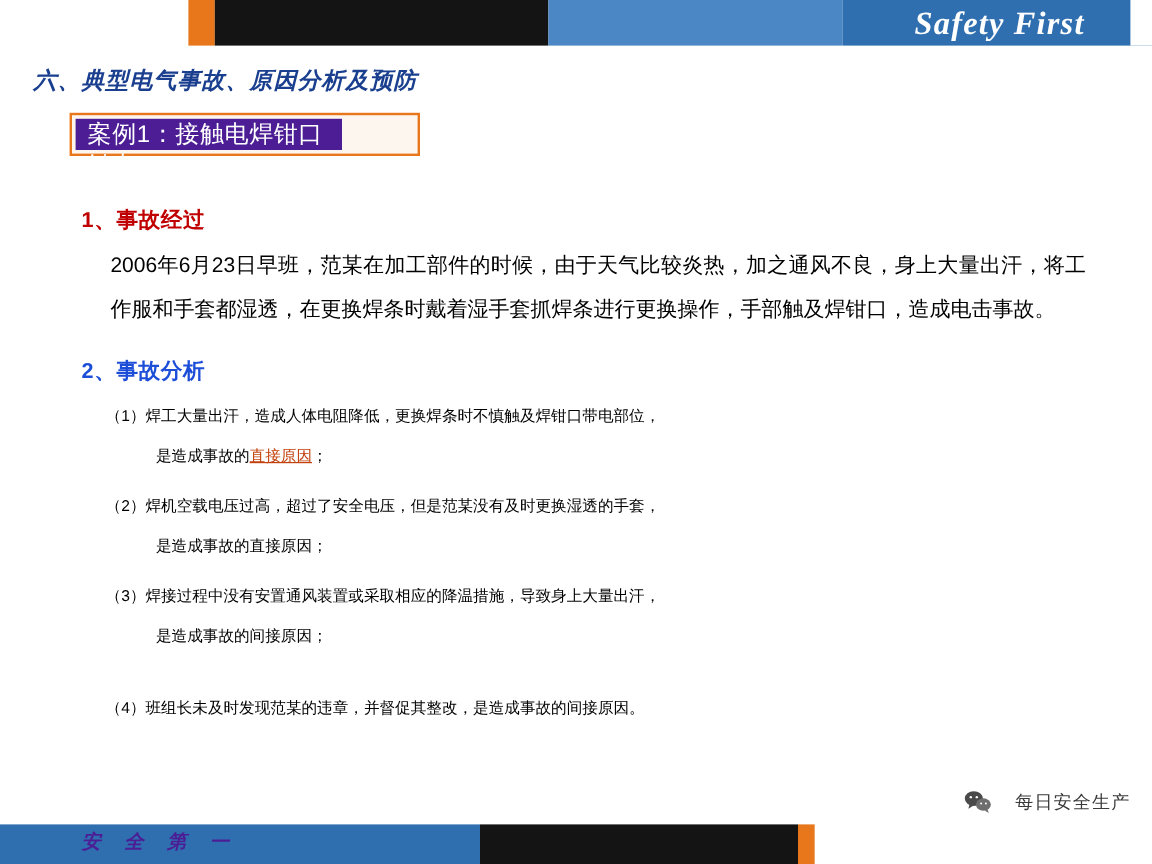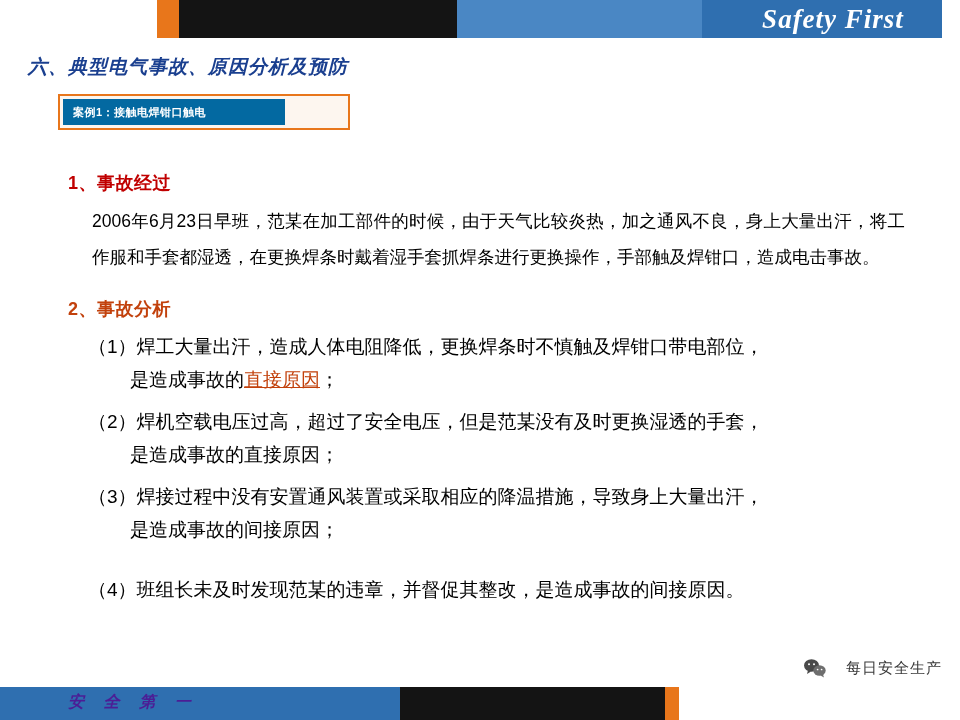--- a/index.html
+++ b/index.html
@@ -97,24 +97,24 @@
     border: 2px solid #e8761b;
     background: #fdf6ef;
     box-sizing: border-box;
   }
   .case-inner {
     position: absolute;
     top: 99px;
     left: 63px;
     width: 222px;
     height: 26px;
-    background: #0369a1;
+    background: #4c1d95;
     color: #ffffff;
-    font-size: 11px;
-    font-weight: bold;
+    font-size: 20px;
+    font-weight: normal;
     line-height: 26px;
     padding-left: 10px;
     box-sizing: border-box;
     letter-spacing: 0.5px;
   }
 
   
   .content {
     position: absolute;
     top: 171px;
@@ -131,30 +131,30 @@
   }
   .para {
     font-size: 17.5px;
     color: #000000;
     margin-left: 92px;
     margin-right: 55px;
     line-height: 36px;
     text-align: justify;
   }
   .head2 {
-    color: #c2410c;
+    color: #1d4ed8;
     font-size: 18px;
     font-weight: bold;
     margin-left: 68px;
     margin-top: 22px;
     margin-bottom: 6px;
     letter-spacing: 0.5px;
   }
   .item {
-    font-size: 19px;
+    font-size: 13px;
     color: #000000;
     margin-left: 88px;
     margin-right: 40px;
     line-height: 33px;
     margin-top: 9px;
   }
   .item .sub {
     display: block;
     margin-left: 42px;
   }

